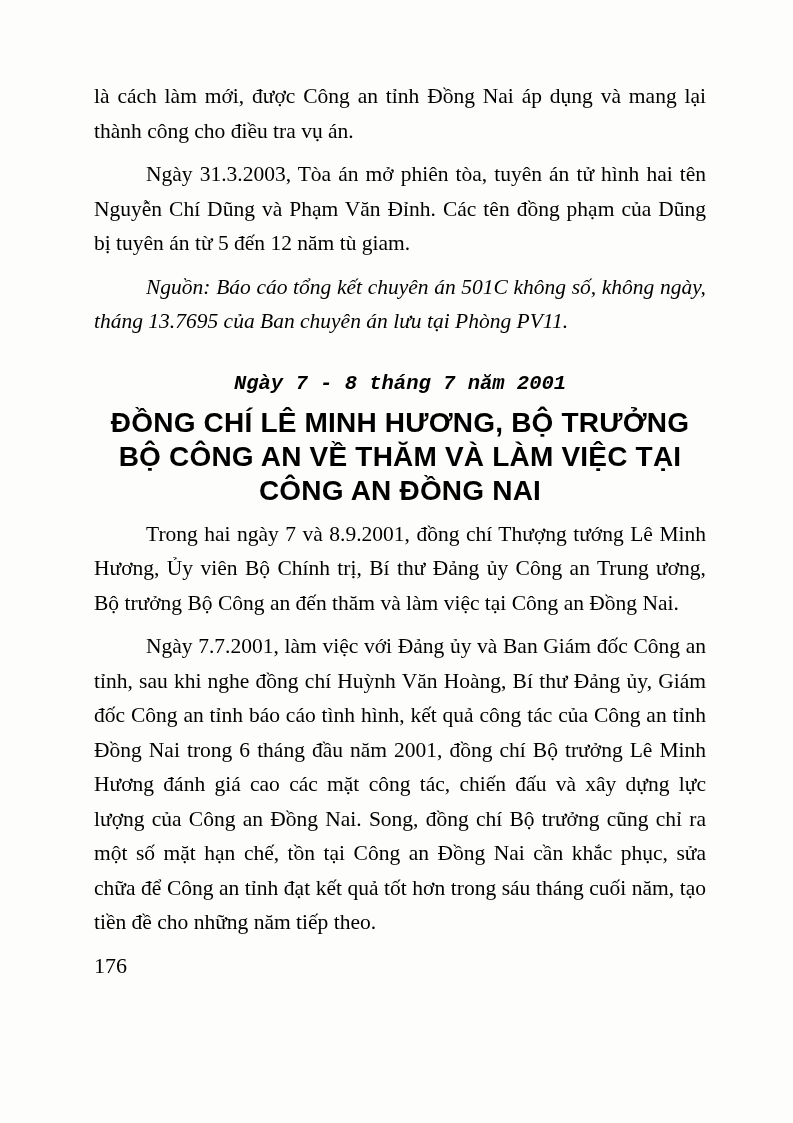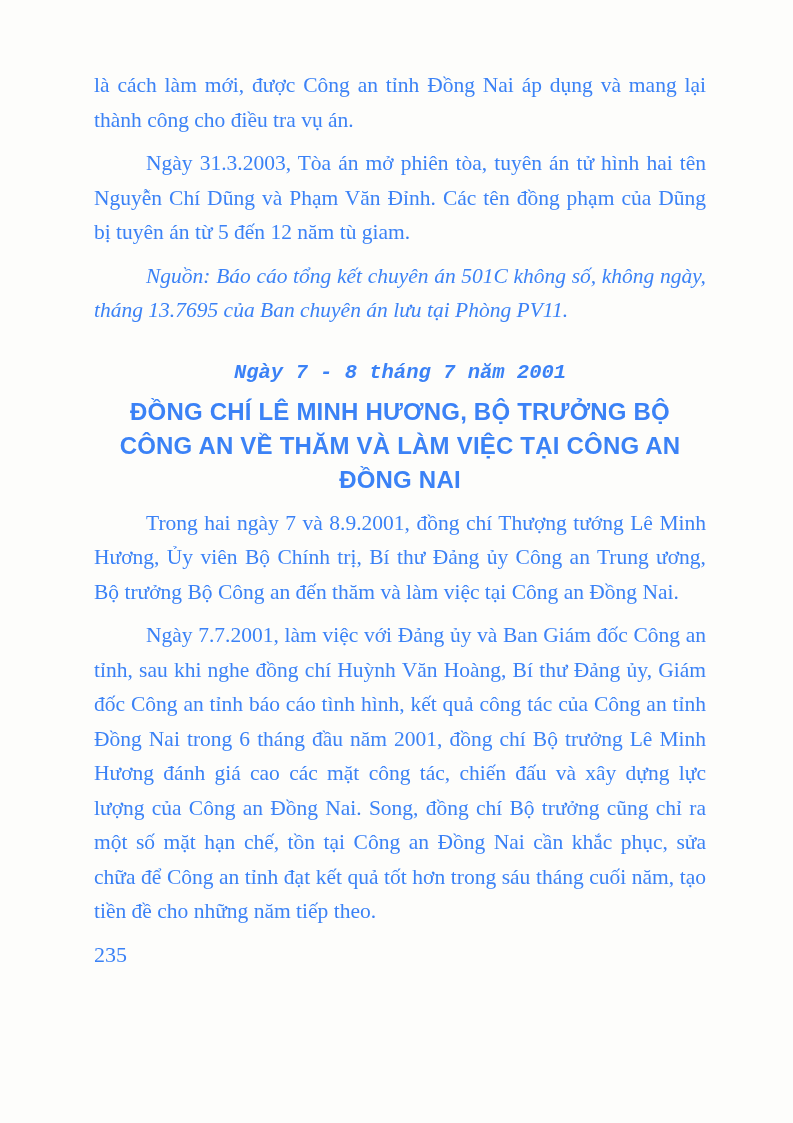--- a/index.html
+++ b/index.html
@@ -25,26 +25,26 @@
   .running-header {
     font-family: "Liberation Sans", sans-serif;
     font-weight: bold;
     font-size: 15px;
     letter-spacing: 0.4px;
     color: #151515;
     padding-bottom: 5px;
     border-bottom: 2px solid #1c1c1c;
   }
   .body-text {
-    margin-top: 14px;
+    margin-top: 25px;
     font-family: "Liberation Serif", serif;
     font-size: 21.5px;
     line-height: 34.5px;
     text-align: justify;
-    color: #3b82f6;
+    color: #000000;
   }
   .body-text p {
     margin: 0 0 9px 0;
   }
   p.indent {
     text-indent: 52px;
   }
   p.source {
     font-style: italic;
     text-indent: 52px;
@@ -58,21 +58,21 @@
     font-style: italic;
     font-size: 20.5px;
     line-height: 26px;
     margin: 0 0 14px 0;
     text-align: center;
     text-indent: 0;
   }
   .entry-title {
     font-family: "Liberation Sans", sans-serif;
     font-weight: bold;
-    font-size: 24px;
+    font-size: 28px;
     line-height: 34px;
     text-align: center;
     margin: 0 0 24px 0;
     text-indent: 0;
     letter-spacing: 0.2px;
   }
   .page-number {
     font-family: "Liberation Serif", serif;
     font-size: 22px;
     margin-top: 3px;
@@ -98,17 +98,17 @@
       <div class="entry">
         <p class="entry-date">Ngày 7 - 8 tháng 7 năm 2001</p>
 
         <p class="entry-title">ĐỒNG CHÍ LÊ MINH HƯƠNG, BỘ TRƯỞNG BỘ CÔNG AN VỀ THĂM VÀ LÀM VIỆC TẠI CÔNG AN ĐỒNG NAI</p>
 
         <p class="indent">Trong hai ngày 7 và 8.9.2001, đồng chí Thượng tướng Lê Minh Hương, Ủy viên Bộ Chính trị, Bí thư Đảng ủy Công an Trung ương, Bộ trưởng Bộ Công an đến thăm và làm việc tại Công an Đồng Nai.</p>
 
         <p class="indent">Ngày 7.7.2001, làm việc với Đảng ủy và Ban Giám đốc Công an tỉnh, sau khi nghe đồng chí Huỳnh Văn Hoàng, Bí thư Đảng ủy, Giám đốc Công an tỉnh báo cáo tình hình, kết quả công tác của Công an tỉnh Đồng Nai trong 6 tháng đầu năm 2001, đồng chí Bộ trưởng Lê Minh Hương đánh giá cao các mặt công tác, chiến đấu và xây dựng lực lượng của Công an Đồng Nai. Song, đồng chí Bộ trưởng cũng chỉ ra một số mặt hạn chế, tồn tại Công an Đồng Nai cần khắc phục, sửa chữa để Công an tỉnh đạt kết quả tốt hơn trong sáu tháng cuối năm, tạo tiền đề cho những năm tiếp theo.</p>
       </div>
 
-      <p class="page-number">235</p>
+      <p class="page-number">176</p>
     </div>
 
   </div>
 </div>
 
 </body></html>

